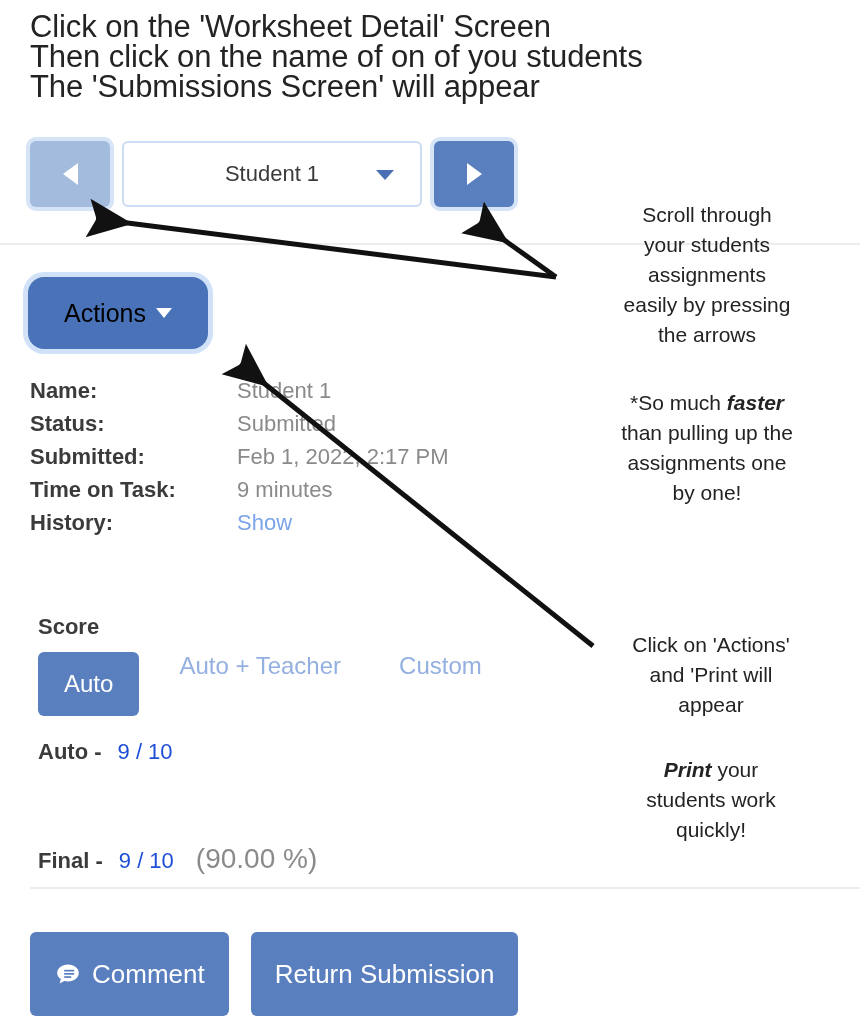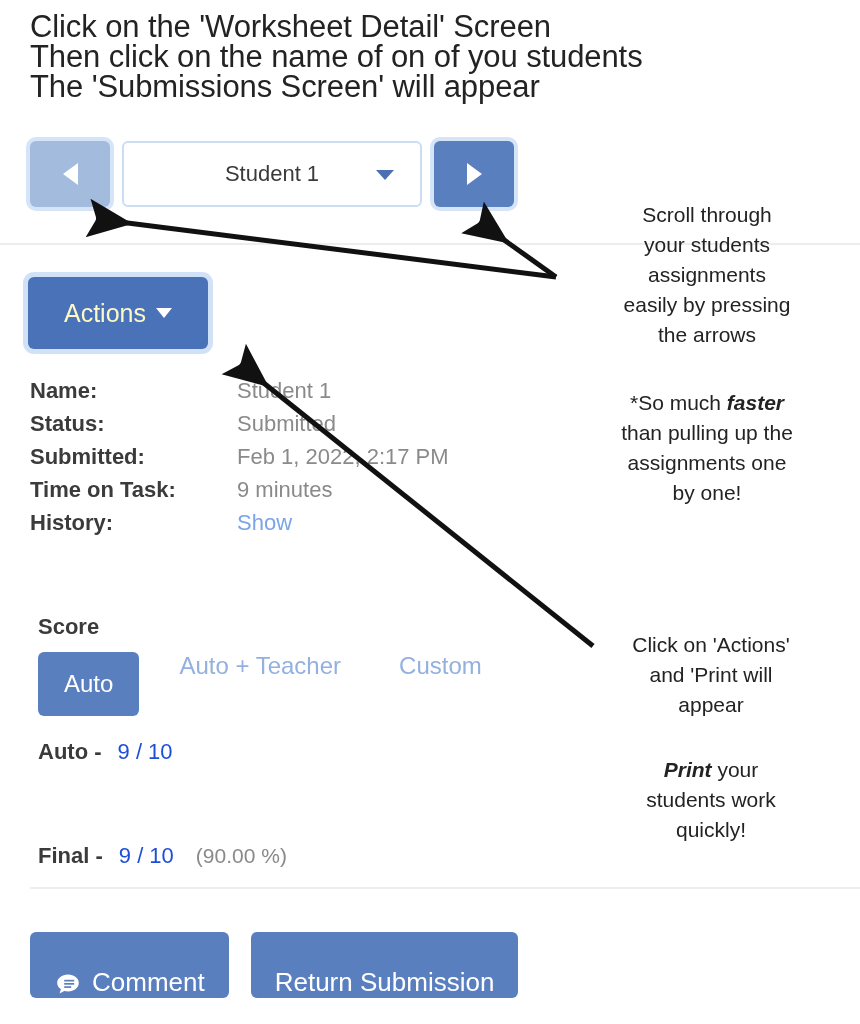--- a/index.html
+++ b/index.html
@@ -102,22 +102,22 @@
 
   
   #actions-btn {
     position: absolute;
     left: 28px;
     top: 277px;
     width: 180px;
     height: 72px;
     background: #4a72b8;
     border: none;
-    border-radius: 6px;
-    color: #fef9c3;
+    border-radius: 16px;
+    color: #000000;
     font-size: 25px;
     font-family: "Liberation Sans", sans-serif;
     display: flex;
     align-items: center;
     justify-content: center;
     gap: 10px;
     cursor: pointer;
     box-shadow: 0 0 0 5px rgba(185,210,245,0.65);
   }
   #actions-btn .caret-down {
@@ -196,43 +196,43 @@
     font-size: 22px;
     font-weight: bold;
     color: #3b3b3b;
     margin-right: 16px;
   }
   .score-val {
     font-size: 22px;
     color: #1d4ed8;
   }
   .score-pct {
-    font-size: 21px;
+    font-size: 28px;
     color: #8a8a8a;
     margin-left: 22px;
   }
 
   
   #bottom-buttons {
     position: absolute;
     left: 30px;
     top: 932px;
     display: flex;
     gap: 22px;
   }
   .btm-btn {
     background: #5a7fbf;
     border: none;
     border-radius: 6px;
     color: #ffffff;
     font-size: 26px;
     font-family: "Liberation Sans", sans-serif;
-    height: 66px;
-    display: flex;
-    align-items: flex-end;
+    height: 84px;
+    display: flex;
+    align-items: center;
     justify-content: center;
     gap: 10px;
     cursor: pointer;
     padding: 0 24px;
   }
 
   
   .note {
     position: absolute;
     text-align: center;

